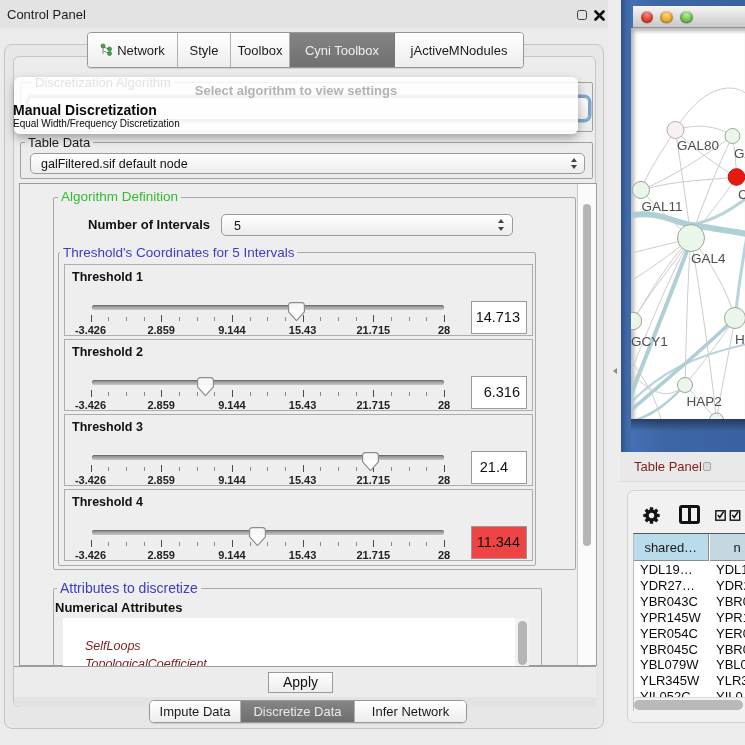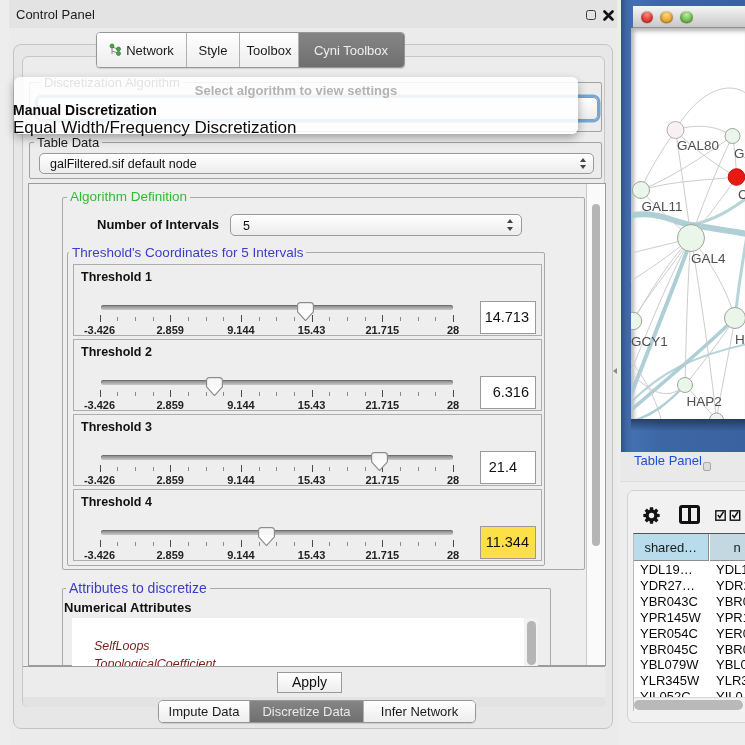--- a/index.html
+++ b/index.html
@@ -4,21 +4,21 @@
 <style>
 * { margin:0; padding:0; box-sizing:border-box; }
 html,body { width:745px; height:745px; overflow:hidden; }
 body { font-family:"Liberation Sans", sans-serif; background:#ededed; position:relative; }
 .abs { position:absolute; }
 .grouplabel { position:absolute; background:#ececec; padding:0 3px; font-size:13px; line-height:13px; }
 </style>
 </head>
 <body>
 
-<div class="abs" style="left:9px;top:0;width:608px;height:745px;background:#ebebeb;">
+<div class="abs" style="left:0;top:0;width:608px;height:745px;background:#ebebeb;">
 
   <div class="abs" style="left:0;top:0;width:608px;height:28px;background:#e3e3e3;">
     <div class="abs" style="left:7px;top:7px;font-size:13px;color:#1c1c1c;">Control Panel</div>
     <div class="abs" style="left:577px;top:9.5px;width:10px;height:10px;border:1.6px solid #3a3a3a;border-radius:2.5px;"></div>
     <svg class="abs" style="left:594px;top:10px;" width="11" height="11" viewBox="0 0 11 11">
         <path d="M1.5 1.5 L9.5 9.5 M9.5 1.5 L1.5 9.5" stroke="#111" stroke-width="2.6" stroke-linecap="round"></path>
       </svg>
   </div>
 
   <div class="abs" style="left:4px;top:44px;width:600px;height:685px;background:#e7e7e7;border:1px solid #c4c4c4;border-radius:8px;"></div>
@@ -30,20 +30,21 @@
       <svg width="13" height="14" viewBox="0 0 13 14" style="margin-right:4px;">
           <path d="M3 3 L3 11 M3 4 L9 6 M3 8 L9 10" stroke="#8a8a8a" stroke-width="1"></path>
           <circle cx="3" cy="3" r="2" fill="#44a344" stroke="#2c7d2c" stroke-width="0.7"></circle>
           <circle cx="9.5" cy="6" r="2" fill="#44a344" stroke="#2c7d2c" stroke-width="0.7"></circle>
           <circle cx="9.5" cy="10.5" r="2" fill="#44a344" stroke="#2c7d2c" stroke-width="0.7"></circle>
         </svg>
       Network</div>
     <div style="width:53px;background:linear-gradient(#ffffff,#ededed);display:flex;align-items:center;justify-content:center;font-size:13px;color:#1a1a1a;border-right:1px solid #b0b0b0;">Style</div>
     <div style="width:59px;background:linear-gradient(#ffffff,#ededed);display:flex;align-items:center;justify-content:center;font-size:13px;color:#1a1a1a;border-right:1px solid #b0b0b0;">Toolbox</div>
     <div style="width:105px;background:linear-gradient(#858585,#6f6f6f);display:flex;align-items:center;justify-content:center;font-size:13px;color:#efefef;border-right:1px solid #777;">Cyni Toolbox</div>
+    <div style="width:128px;background:linear-gradient(#ffffff,#ededed);display:flex;align-items:center;justify-content:center;font-size:13px;color:#1a1a1a;">jActiveMNodules</div>
   </div>
 
   <div class="abs" style="left:20px;top:82px;width:573px;height:50px;border:1px solid #a2a2a2;border-radius:2px;"></div>
   <div class="grouplabel" style="left:32px;top:76px;color:#1a1a1a;">Discretization Algorithm</div>
 
   <div class="abs" style="left:28px;top:97px;width:561px;height:23px;background:linear-gradient(#ffffff,#ececec);border:1px solid #9a9a9a;border-radius:5px;box-shadow:0 0 0 2.5px #72a8d8;"></div>
 
   <div class="abs" style="left:20px;top:142px;width:573px;height:36.5px;border:1px solid #a2a2a2;border-radius:2px;"></div>
   <div class="grouplabel" style="left:25px;top:136px;color:#1a1a1a;">Table Data</div>
   <div class="abs" style="left:30px;top:153px;width:555px;height:20.5px;background:linear-gradient(#ffffff,#ececec);border:1px solid #9a9a9a;border-radius:5px;">
@@ -205,21 +206,21 @@
       <div class="abs" style="left:-4.5px;top:58.5px;width:60px;text-align:center;font-size:11px;font-weight:bold;color:#222;">-3.426</div>
       <div class="abs" style="left:66.2px;top:58.5px;width:60px;text-align:center;font-size:11px;font-weight:bold;color:#222;">2.859</div>
       <div class="abs" style="left:136.9px;top:58.5px;width:60px;text-align:center;font-size:11px;font-weight:bold;color:#222;">9.144</div>
       <div class="abs" style="left:207.6px;top:58.5px;width:60px;text-align:center;font-size:11px;font-weight:bold;color:#222;">15.43</div>
       <div class="abs" style="left:278.3px;top:58.5px;width:60px;text-align:center;font-size:11px;font-weight:bold;color:#222;">21.715</div>
       <div class="abs" style="left:349.0px;top:58.5px;width:60px;text-align:center;font-size:11px;font-weight:bold;color:#222;">28</div>
       <svg class="abs" style="left:183.5px;top:36.5px;" width="17" height="19.5" viewBox="0 0 17 19.5">
 <path d="M3.5 0.6 L13.5 0.6 Q16.4 0.6 16.4 3.5 L16.4 9.8 L8.5 18.6 L0.6 9.8 L0.6 3.5 Q0.6 0.6 3.5 0.6 Z" fill="#fdfdfd" stroke="#8b8b8b" stroke-width="1.2"></path>
 <path d="M2 2 L15 2 L15 8 L2 8 Z" fill="#f3f3f3" opacity="0.6"></path>
       </svg>
-      <div class="abs" style="left:406px;top:36px;width:56px;height:32.5px;background:#fde047;border:1px solid #9a9a9a;text-align:right;font-size:14.5px;color:#111;line-height:31px;padding-right:6px;">11.344</div>
+      <div class="abs" style="left:406px;top:36px;width:56px;height:32.5px;background:#ef4444;border:1px solid #9a9a9a;text-align:right;font-size:14.5px;color:#111;line-height:31px;padding-right:6px;">11.344</div>
     </div>
 
   <div class="abs" style="left:53px;top:588px;width:489px;height:78px;border:1px solid #a9a9a9;border-top-left-radius:2px;border-top-right-radius:2px;border-bottom:none;"></div>
   <div class="grouplabel" style="left:57px;top:582px;color:#3c3cc8;background:#eeeeee;font-size:14px;">Attributes to discretize</div>
   <div class="abs" style="left:55px;top:600px;font-size:13px;font-weight:bold;color:#111;">Numerical Attributes</div>
   <div class="abs" style="left:63px;top:618px;width:452px;height:47.5px;background:#ffffff;overflow:hidden;">
     <div style="padding-left:22px;padding-top:20px;font-size:12.5px;line-height:17.6px;color:#7f1d1d;font-style:italic;">SelfLoops<br>TopologicalCoefficient<br>BetweennessCentrality</div>
   </div>
   <div class="abs" style="left:515px;top:618px;width:14px;height:47.5px;background:#f2f2f2;"></div>
   <div class="abs" style="left:517.5px;top:621px;width:9px;height:44px;background:#b5b5b5;border-radius:4.5px;"></div>
@@ -231,21 +232,21 @@
   <div class="abs" style="left:149px;top:700px;height:23px;display:flex;border:1px solid #979797;border-radius:5px;overflow:hidden;background:#fff;box-shadow:0 1px 1px rgba(0,0,0,0.12);">
     <div style="width:91px;background:linear-gradient(#ffffff,#ededed);display:flex;align-items:center;justify-content:center;font-size:13px;color:#1a1a1a;border-right:1px solid #b0b0b0;">Impute Data</div>
     <div style="width:113px;background:linear-gradient(#858585,#6f6f6f);display:flex;align-items:center;justify-content:center;font-size:13px;color:#e9e9e9;">Discretize Data</div>
     <div style="width:112px;background:linear-gradient(#ffffff,#ededed);display:flex;align-items:center;justify-content:center;font-size:13px;color:#1a1a1a;border-left:1px solid #b0b0b0;">Infer Network</div>
   </div>
 </div>
 
 <div class="abs" style="left:14px;top:77px;width:564px;height:57px;background:rgba(255,255,255,0.87);border-radius:6px;box-shadow:0 4px 10px rgba(0,0,0,0.32);"></div>
 <div class="abs" style="left:0;top:83px;width:592px;text-align:center;font-size:13px;font-weight:bold;color:#b2b2b2;">Select algorithm to view settings</div>
 <div class="abs" style="left:13px;top:101.5px;font-size:14px;font-weight:bold;color:#0a0a0a;">Manual Discretization</div>
-<div class="abs" style="left:13px;top:117.5px;font-size:17px;color:#0a0a0a;">Equal Width/Frequency Discretization</div>
+<div class="abs" style="left:13px;top:117.5px;font-size:10px;color:#0a0a0a;">Equal Width/Frequency Discretization</div>
 
 <div class="abs" style="left:613px;top:368px;width:0;height:0;border-top:3.5px solid transparent;border-bottom:3.5px solid transparent;border-right:4.5px solid #8a8a8a;"></div>
 
 <div class="abs" style="left:621px;top:0;width:124px;height:452px;background:linear-gradient(90deg,#2e5187 0,#3d66a4 5px,#4470b2 12px,#3d66a4 40px,#3a62a0 100%);">
   <div class="abs" style="left:12px;top:5.5px;width:112px;height:22px;background:linear-gradient(#f5f5f5,#c9c9c9);border-bottom:1px solid #8f8f8f;">
     <div class="abs" style="left:7.5px;top:5px;width:12.5px;height:12.5px;border-radius:50%;background:radial-gradient(circle at 50% 30%, #f88e86 0%, #e9453b 45%, #cf2d24 100%);box-shadow:inset 0 1px 1px rgba(255,255,255,0.65), inset 0 0 1px 1.2px rgba(0,0,0,0.28), 0 0.5px 1px rgba(0,0,0,0.35);"></div>
     <div class="abs" style="left:27px;top:5px;width:12.5px;height:12.5px;border-radius:50%;background:radial-gradient(circle at 50% 30%, #fbd887 0%, #f0b03c 45%, #d89a20 100%);box-shadow:inset 0 1px 1px rgba(255,255,255,0.65), inset 0 0 1px 1.2px rgba(0,0,0,0.28), 0 0.5px 1px rgba(0,0,0,0.35);"></div>
     <div class="abs" style="left:47px;top:5px;width:12.5px;height:12.5px;border-radius:50%;background:radial-gradient(circle at 50% 30%, #c1eda4 0%, #7cc85c 45%, #59ab3b 100%);box-shadow:inset 0 1px 1px rgba(255,255,255,0.65), inset 0 0 1px 1.2px rgba(0,0,0,0.28), 0 0.5px 1px rgba(0,0,0,0.35);"></div>
   </div>
   <div class="abs" style="left:10px;top:419px;width:114px;height:12px;background:linear-gradient(rgba(15,25,40,0.55),rgba(15,25,40,0));"></div>
@@ -297,21 +298,21 @@
         <text x="10.5" y="183" font-family="Liberation Sans, sans-serif" font-size="13.5" fill="#4f4f4f">GAL11</text>
         <text x="60" y="235" font-family="Liberation Sans, sans-serif" font-size="13.5" fill="#4f4f4f">GAL4</text>
         <text x="0" y="318" font-family="Liberation Sans, sans-serif" font-size="13.5" fill="#4f4f4f">GCY1</text>
         <text x="104" y="316" font-family="Liberation Sans, sans-serif" font-size="13.5" fill="#4f4f4f">H</text>
         <text x="55.5" y="378" font-family="Liberation Sans, sans-serif" font-size="13.5" fill="#4f4f4f">HAP2</text>
       </svg>
   </div>
 </div>
 
 <div class="abs" style="left:620px;top:452px;width:125px;height:30px;background:#e9e9e9;border-bottom:1px solid #dcdcdc;">
-  <div class="abs" style="left:14px;top:1px;font-size:13px;color:#1d4ed8;">Table Panel</div>
+  <div class="abs" style="left:14px;top:7px;font-size:13px;color:#7f1d1d;">Table Panel</div>
   <div class="abs" style="left:83px;top:10px;width:8px;height:8.5px;border:1.4px solid #a8a8a8;border-radius:2px;background:#dcdcdc;"></div>
 </div>
 <div class="abs" style="left:620px;top:482px;width:125px;height:263px;background:#ededed;"></div>
 <div class="abs" style="left:627px;top:490px;width:130px;height:233px;background:#f1f1f1;border:1px solid #d2d2d2;border-radius:7px;"></div>
 
 <svg class="abs" style="left:643px;top:506.5px;" width="17" height="17" viewBox="0 0 17 17">
     <path fill="#141414" d="M 14.21 6.65 L 16.65 6.92 L 16.65 10.08 L 14.21 10.35 L 13.85 11.22 L 15.38 13.14 L 13.14 15.38 L 11.22 13.85 L 10.35 14.21 L 10.08 16.65 L 6.92 16.65 L 6.65 14.21 L 5.78 13.85 L 3.86 15.38 L 1.62 13.14 L 3.15 11.22 L 2.79 10.35 L 0.35 10.08 L 0.35 6.92 L 2.79 6.65 L 3.15 5.78 L 1.62 3.86 L 3.86 1.62 L 5.78 3.15 L 6.65 2.79 L 6.92 0.35 L 10.08 0.35 L 10.35 2.79 L 11.22 3.15 L 13.14 1.62 L 15.38 3.86 L 13.85 5.78 Z"></path>
     <circle cx="8.5" cy="8.5" r="2.7" fill="#f1f1f1"></circle>
   </svg>
 <div class="abs" style="left:679px;top:505px;width:21px;height:18.5px;border:3px solid #111;border-radius:3px;"></div>

